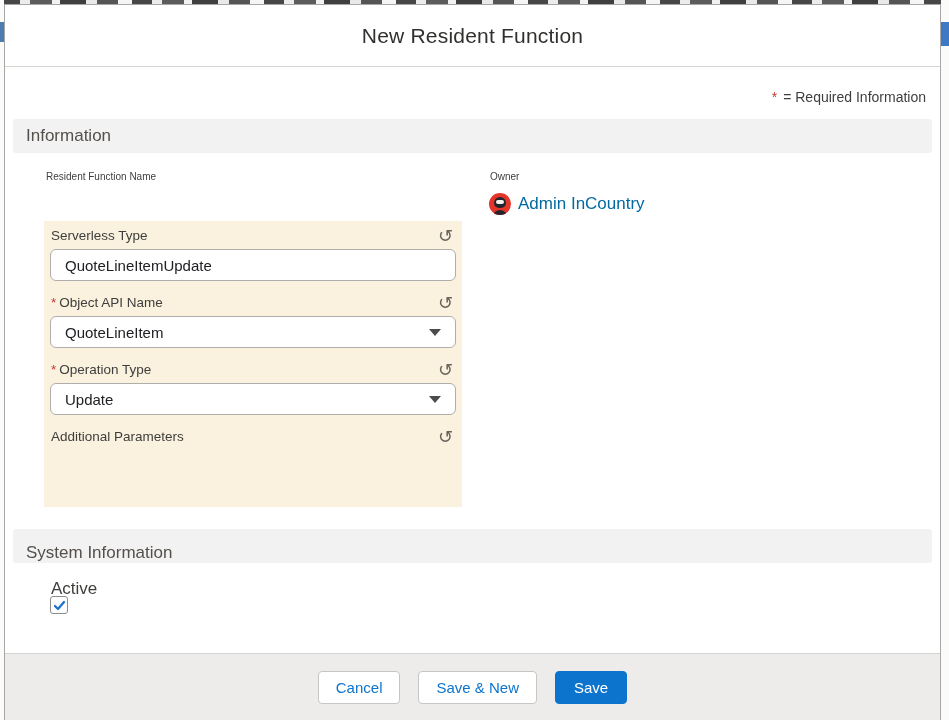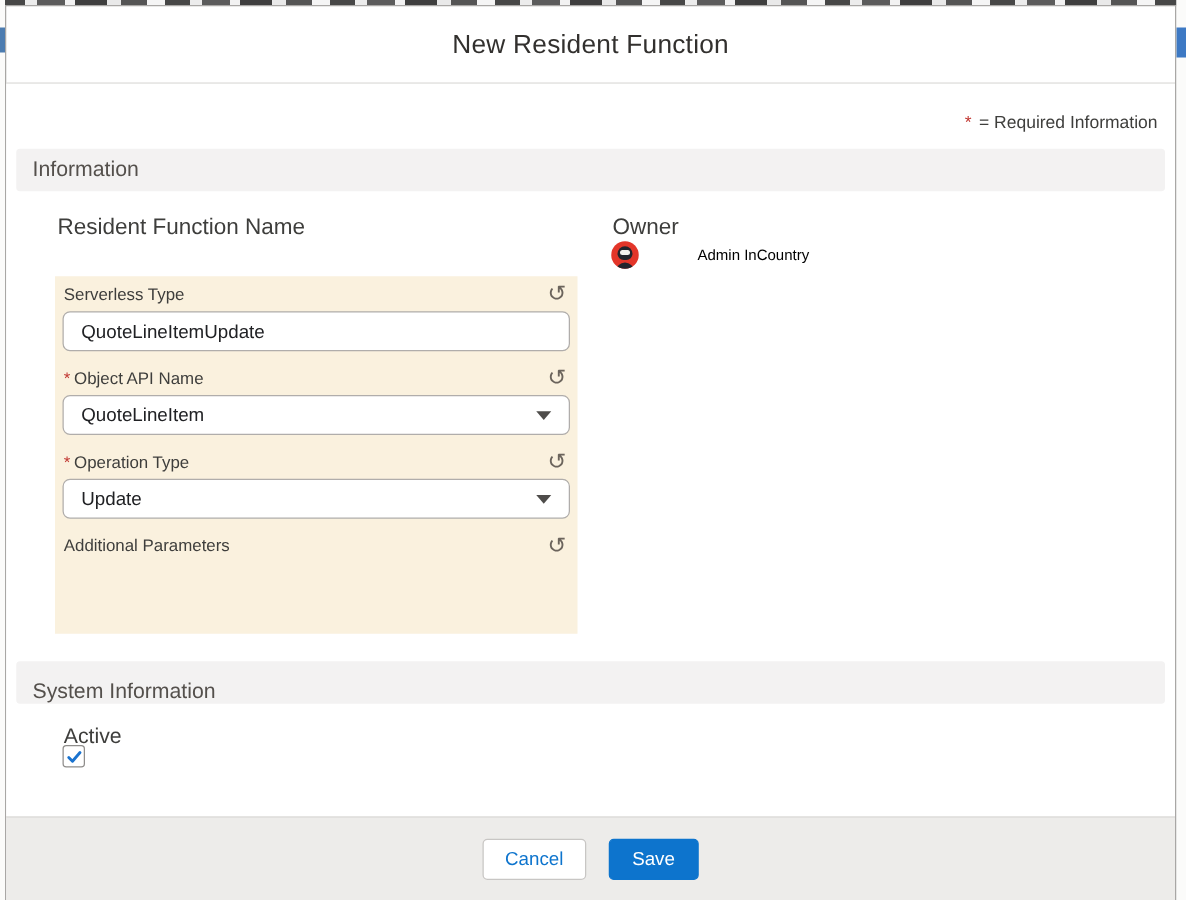--- a/index.html
+++ b/index.html
@@ -47,39 +47,39 @@
 
   .section-bar{
     position:absolute; left:8px; right:8px; height:34px;
     background:#f3f2f2; border-radius:3px;
     display:flex; align-items:center; padding-left:13px;
     font-size:17px; color:#54504c;
   }
   .bar-info{ top:52px; }
   .bar-system{ top:462px;align-items:flex-end; }
 
-  .plain-label{ position:absolute; font-size:18px; color:#3e3e3c; }
+  .plain-label{ position:absolute; font-size:10px; color:#3e3e3c; }
   .label-rfn{ top:104px; left:41px; }
   .label-owner{ top:104px; left:485px; }
 
   .owner-row{
     position:absolute; top:126px; left:484px;
     display:flex; align-items:center; gap:7px;
   }
   .avatar{
     position:relative; width:22px; height:22px; border-radius:50%;
     background:#e33529; overflow:hidden; flex:none;
   }
   .ninja-head{ position:absolute; left:5px; top:4px; width:12px; height:11px;
     background:#23242c; border-radius:6px 6px 5px 5px; }
   .ninja-eyes{ position:absolute; left:7px; top:7px; width:8px; height:3.5px;
     background:#f4f2ef; border-radius:2px; }
   .ninja-body{ position:absolute; left:4px; bottom:-2px; width:14px; height:7px;
     background:#23242c; border-radius:7px 7px 0 0; }
-  .owner-name{ font-size:12px; color:#000000;margin-left:40px; }
+  .owner-name{ font-size:17px; color:#0369a1; }
 
   
   .cream-panel{
     position:absolute; top:154px; left:39px; width:418px; height:286px;
     background:#faf1de; padding:6px;
   }
   .field-group{ margin-bottom:13px; }
   .label-row{
     display:flex; align-items:center; justify-content:space-between;
     height:17px; padding:0 1px;
@@ -226,16 +226,17 @@
     <div class="checkbox">
       <svg width="13" height="13" viewBox="0 0 13 13">
         <polyline points="2,7 5,10 11,3" fill="none" stroke="#1a73cf" stroke-width="2.3" stroke-linecap="round" stroke-linejoin="round"></polyline>
       </svg>
     </div>
 
   </div>
 
   <div class="modal-footer">
     <button class="btn btn-secondary">Cancel</button>
+    <button class="btn btn-secondary">Save &amp; New</button>
     <button class="btn btn-primary">Save</button>
   </div>
 
 </div>
 
 </body></html>

